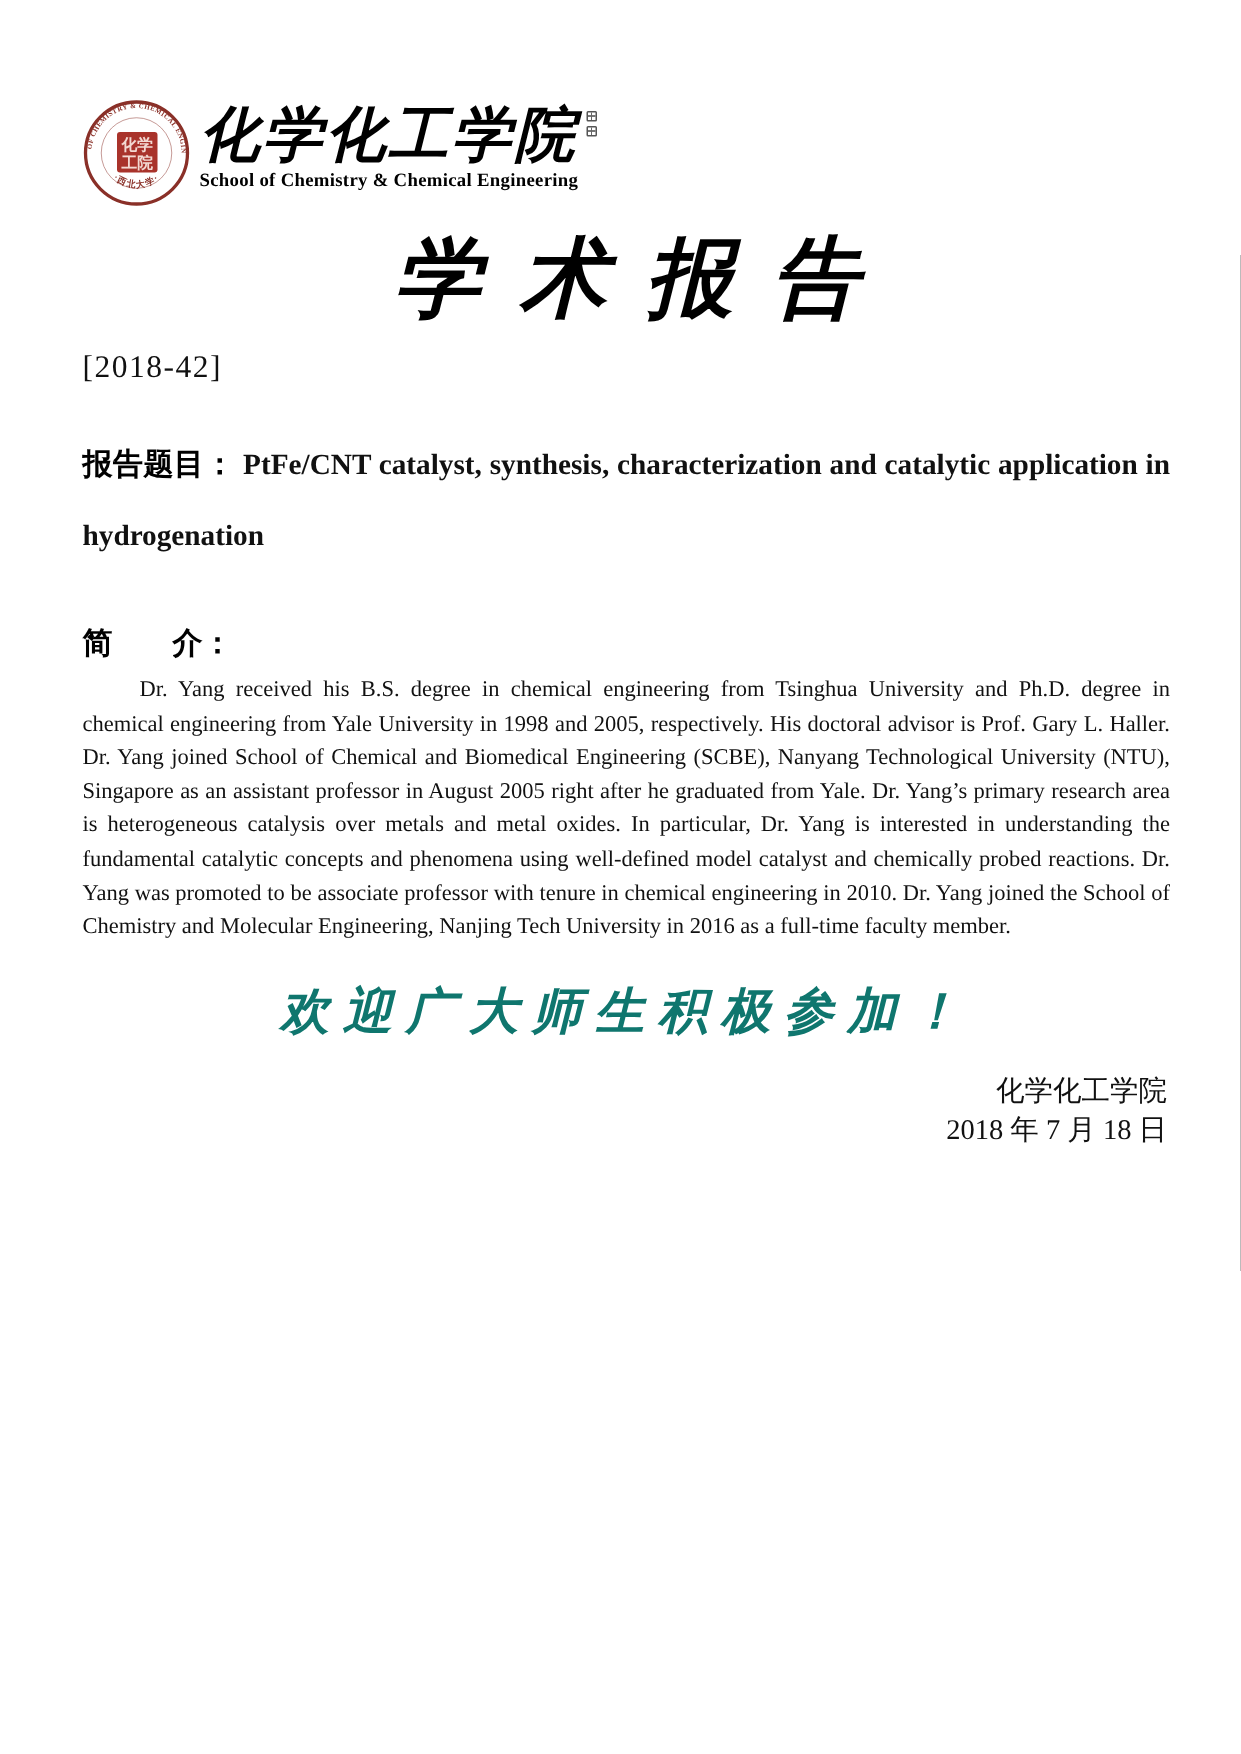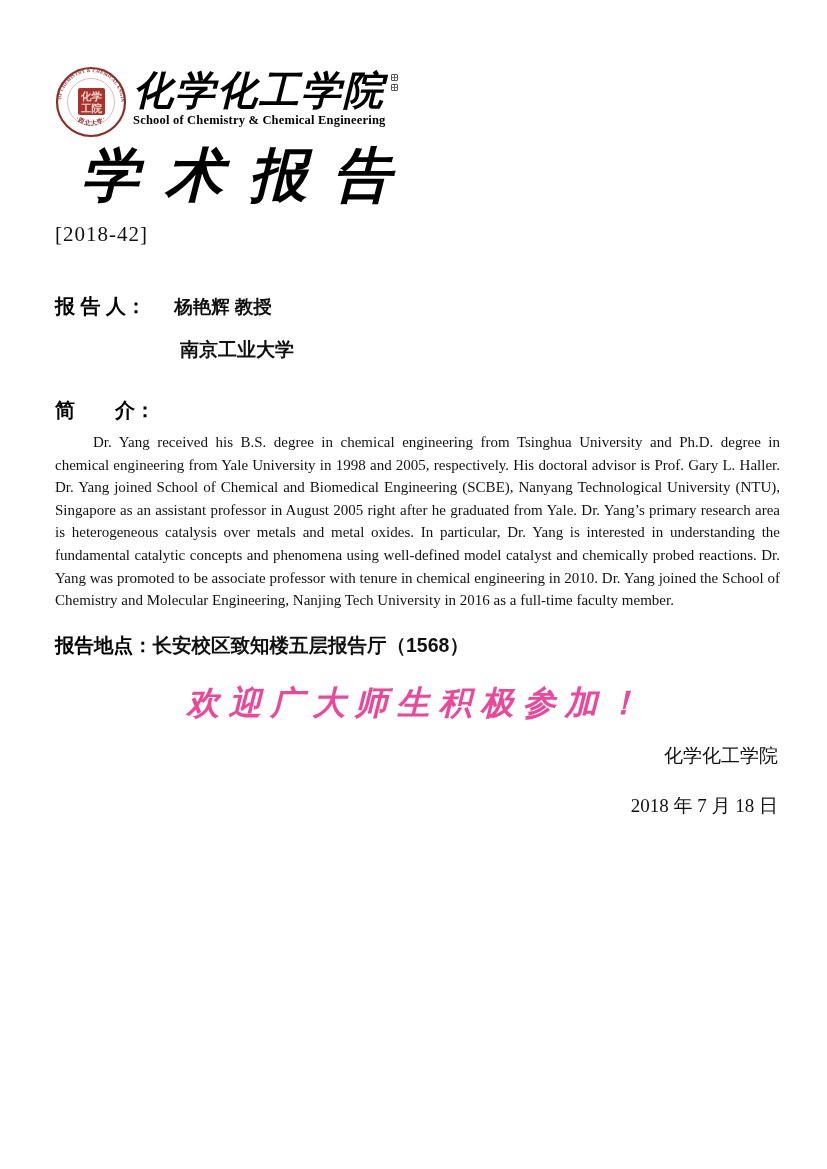--- a/index.html
+++ b/index.html
@@ -62,20 +62,22 @@
     width: 7px; height: 7px;
     border: 1px solid #555;
     border-radius: 1px;
     background:
       linear-gradient(90deg, transparent 40%, #666 40%, #666 60%, transparent 60%),
       linear-gradient(0deg, transparent 40%, #777 40%, #777 60%, transparent 60%);
   }
 
   
   .main-title {
+    margin-top: 10px;
+    text-align: center;
     font-family: "DejaVu Serif", serif;
     font-weight: bold;
     font-style: italic;
     font-size: 58px;
     letter-spacing: 26px;
     padding-left: 26px; 
     line-height: 74px;
     color: #000;
   }
   .issue-no {
@@ -148,36 +150,35 @@
   
   .welcome {
     margin-top: 18px;
     text-align: center;
     font-family: "DejaVu Serif", serif;
     font-weight: bold;
     font-style: italic;
     font-size: 33px;
     letter-spacing: 9px;
     line-height: 52px;
-    color: #ec4899;
+    color: #0f766e;
   }
 
   
   .footer {
     margin-top: 14px;
     text-align: right;
     padding-right: 2px;
   }
   .footer-signer {
     font-family: "Liberation Sans", sans-serif;
     font-size: 19px;
     color: #111;
   }
   .footer-date {
-    margin-top: 24px;
     font-family: "Liberation Serif", serif;
     font-size: 19px;
     color: #111;
   }
 </style>
 </head>
 <body>
 
 <div class="page">
   <div class="content">
@@ -206,37 +207,28 @@
       </div>
       <div class="sig-mark">
           <i></i>
           <i></i>
         </div>
     </div>
 
     <div class="main-title">学术报告</div>
     <div class="issue-no">[2018-42]</div>
 
-
-    <div class="speaker">
-      <div class="speaker-line1">
-        <span class="label-hei">报 告 人：</span>
-        <span class="speaker-name">杨艳辉 教授</span>
-      </div>
-      <div class="speaker-affil">南京工业大学</div>
-    </div>
+    <p class="topic"><span class="label-hei">报告题目：</span><span class="topic-text"> </span><span class="topic-text">PtFe/CNT catalyst, synthesis, characterization and catalytic application in hydrogenation</span></p>
+
 
     <div class="intro-label">
       <span class="label-hei">简　　介：</span>
     </div>
     <p class="intro-para">Dr. Yang received his B.S. degree in chemical engineering from Tsinghua University and Ph.D. degree in chemical engineering from Yale University in 1998 and 2005, respectively. His doctoral advisor is Prof. Gary L. Haller. Dr. Yang joined School of Chemical and Biomedical Engineering (SCBE), Nanyang Technological University (NTU), Singapore as an assistant professor in August 2005 right after he graduated from Yale. Dr. Yang’s primary research area is heterogeneous catalysis over metals and metal oxides. In particular, Dr. Yang is interested in understanding the fundamental catalytic concepts and phenomena using well-defined model catalyst and chemically probed reactions. Dr. Yang was promoted to be associate professor with tenure in chemical engineering in 2010. Dr. Yang joined the School of Chemistry and Molecular Engineering, Nanjing Tech University in 2016 as a full-time faculty member.</p>
 
-    <div class="sched-line">
-      <span class="label-hei">报告地点：</span><span class="sched-val">长安校区致知楼五层报告厅（1568）</span>
-    </div>
 
     <div class="welcome">欢迎广大师生积极参加！</div>
 
     <div class="footer">
       <div class="footer-signer">化学化工学院</div>
       <div class="footer-date">2018 年 7 月 18 日</div>
     </div>
 
   </div>
 </div>

